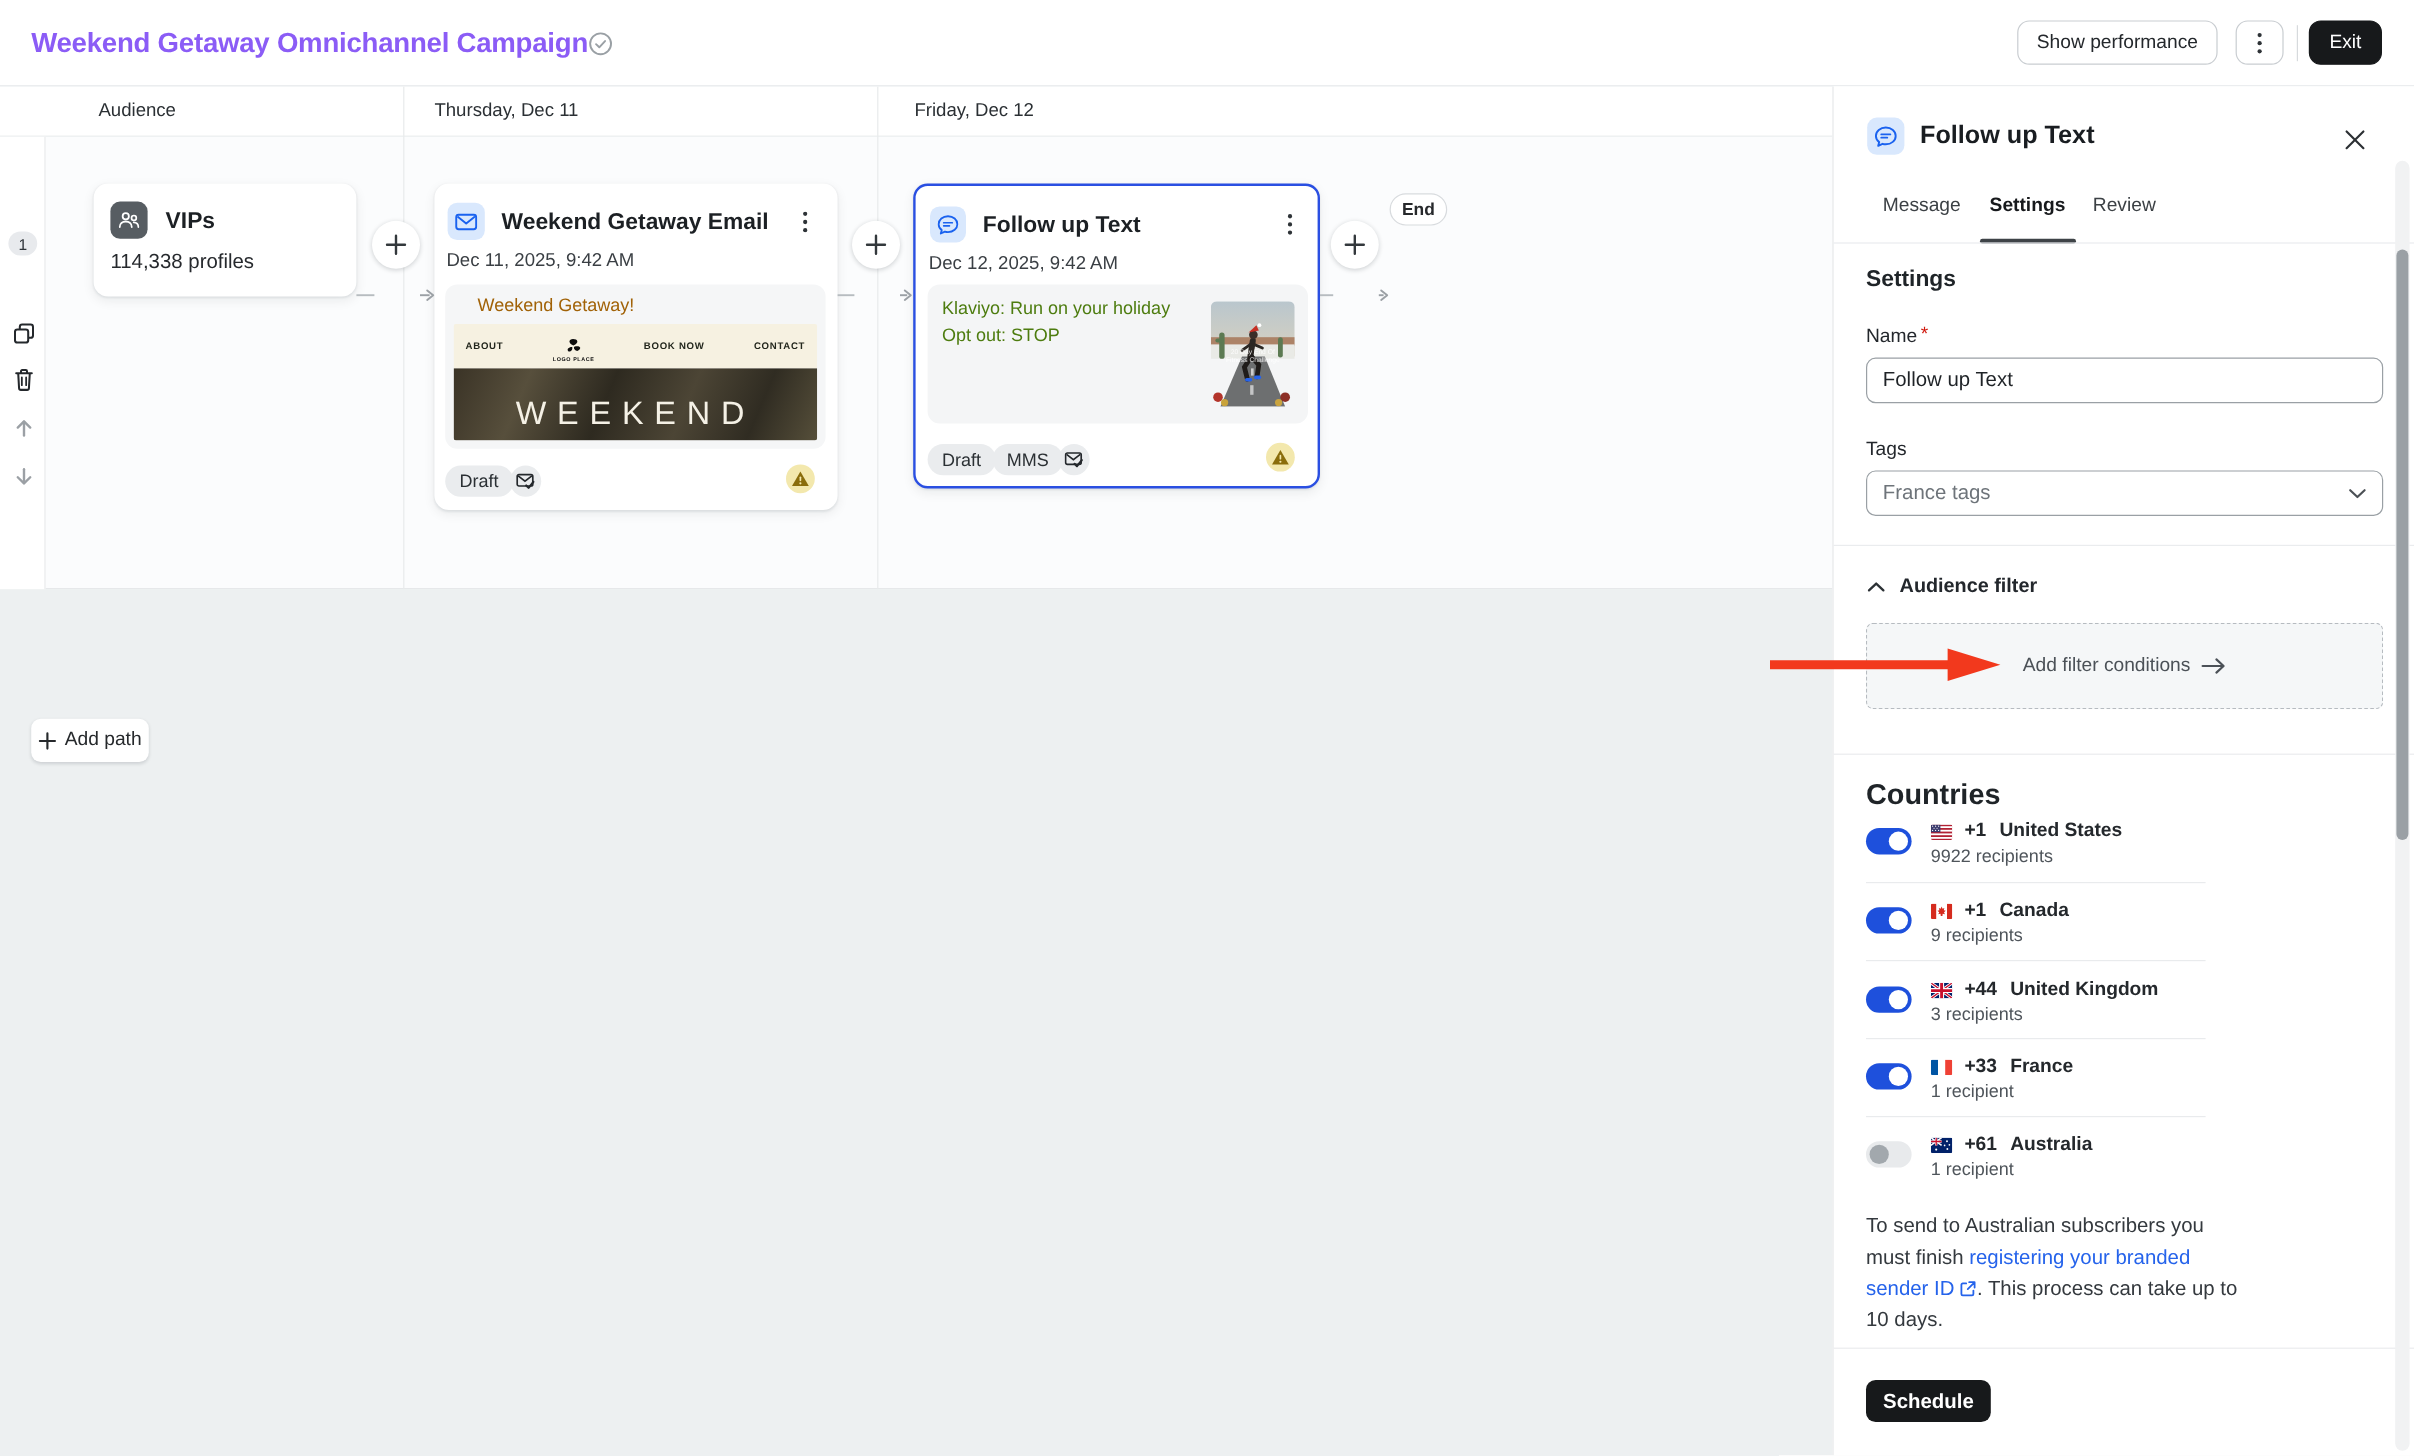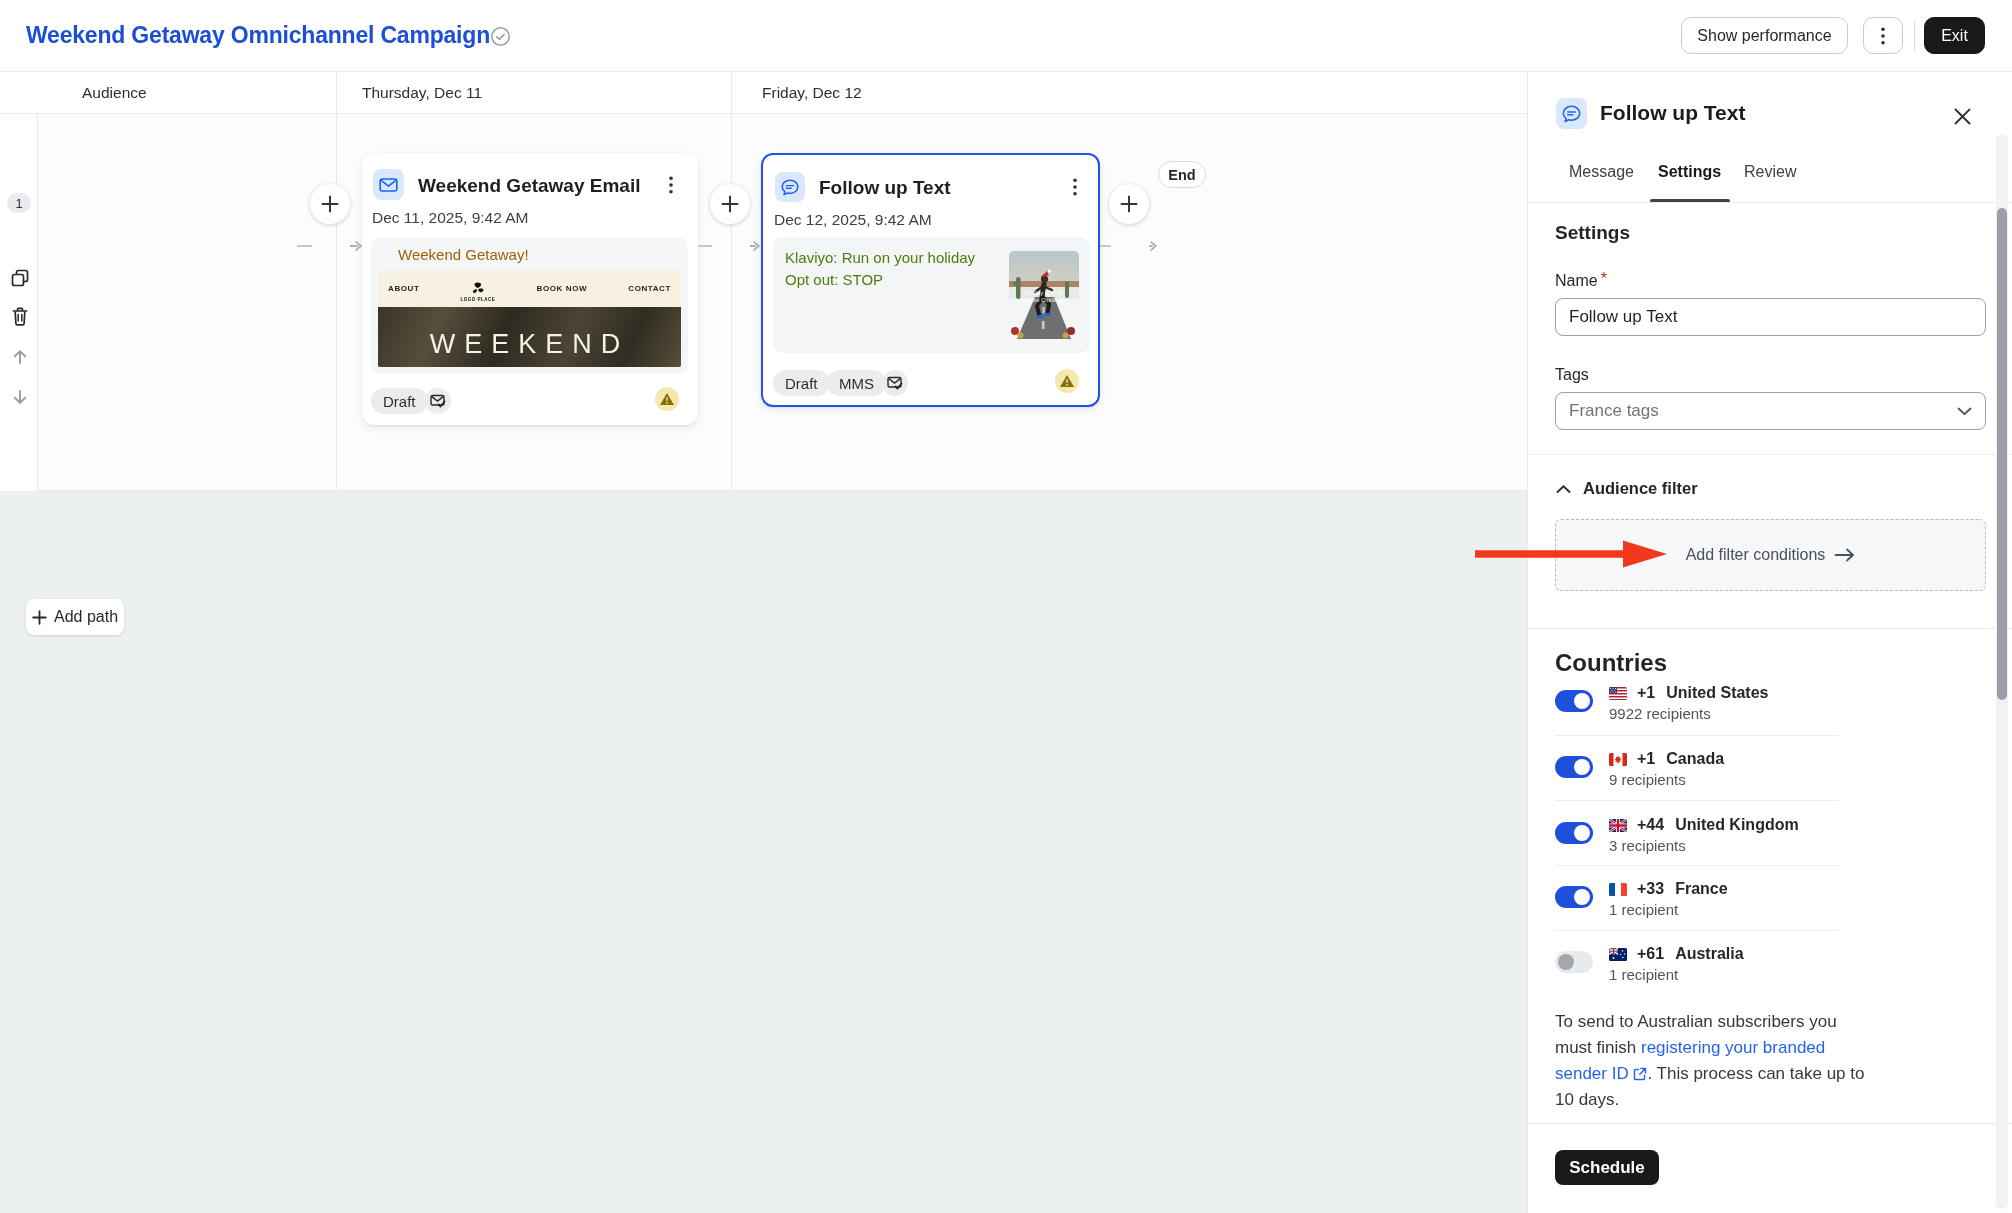--- a/index.html
+++ b/index.html
@@ -3,21 +3,21 @@
 <meta charset="utf-8">
 <style>
   * { margin:0; padding:0; box-sizing:border-box; }
   html,body { background:#fff; }
   body { font-family:"Liberation Sans", sans-serif; color:#1f2327; }
   .app { position:relative; width:2012px; height:1213px; overflow:hidden; background:#fff; }
   .abs { position:absolute; }
 
   
   .topbar { position:absolute; left:0; top:0; width:2012px; height:72px; background:#fff; border-bottom:1px solid #e7e9eb; z-index:5; }
-  .page-title { position:absolute; left:26px; top:22px; font-size:23px; font-weight:700; color:#1d4ed8; letter-spacing:-0.2px; }
+  .page-title { position:absolute; left:26px; top:22px; font-size:23px; font-weight:700; color:#8b5cf6; letter-spacing:-0.2px; }
   .btn { display:flex; align-items:center; justify-content:center; border-radius:10px; font-size:16px; cursor:pointer; }
   .btn.outline { background:#fff; border:1px solid #c9cdd1; color:#24282c; }
   .btn.dark { background:#17191b; color:#fff; border:1px solid #17191b; }
 
   
   .canvas { position:absolute; left:0; top:72px; width:1527px; height:1141px; background:#edf0f1; }
   .colband { position:absolute; left:0; top:0; width:1527px; height:42px; background:#fff; border-bottom:1px solid #e8eaec; }
   .collabel { position:absolute; top:12px; font-size:15.5px; color:#2b3034; }
   .lane { position:absolute; left:0; top:42px; width:1527px; height:377px; background:#fbfcfd; border-bottom:1px solid #e6e8ea; }
   .vline { position:absolute; width:1px; background:#e8eaec; }
@@ -178,20 +178,32 @@
       <path d="M350 132 H358" stroke="#9ba0a5" stroke-width="1.6"></path>
       <polyline points="356,128 361,132 356,136" fill="none" stroke="#9ba0a5" stroke-width="1.6" stroke-linecap="round" stroke-linejoin="round"></polyline>
       <path d="M698 132 H712" stroke="#b7bcc0" stroke-width="1.6"></path>
       <path d="M750 132 H756" stroke="#9ba0a5" stroke-width="1.6"></path>
       <polyline points="754,128 759,132 754,136" fill="none" stroke="#9ba0a5" stroke-width="1.6" stroke-linecap="round" stroke-linejoin="round"></polyline>
       <path d="M1100 132 H1111" stroke="#b7bcc0" stroke-width="1.6"></path>
       <path d="M1149 132 H1153" stroke="#9ba0a5" stroke-width="1.6"></path>
       <polyline points="1151,128 1156,132 1151,136" fill="none" stroke="#9ba0a5" stroke-width="1.6" stroke-linecap="round" stroke-linejoin="round"></polyline>
     </svg>
 
+    <div class="card" style="left:78px; top:81px; width:219px; height:94px;">
+      <div class="tile slate" style="left:14px; top:15px;">
+        <svg width="19" height="15" viewBox="0 0 19 15">
+            <circle cx="6.8" cy="4.2" r="2.6" fill="none" stroke="#fff" stroke-width="1.5"></circle>
+            <path d="M1.8 13.2c0-2.8 2.2-4.6 5-4.6s5 1.8 5 4.6" fill="none" stroke="#fff" stroke-width="1.5" stroke-linecap="round"></path>
+            <circle cx="13.6" cy="5.6" r="2" fill="none" stroke="#fff" stroke-width="1.4"></circle>
+            <path d="M13.4 9.3c2.3.1 3.9 1.6 3.9 3.9" fill="none" stroke="#fff" stroke-width="1.4" stroke-linecap="round"></path>
+          </svg>
+      </div>
+      <div class="card-title" style="left:60px; top:21px;">VIPs</div>
+      <div class="abs" style="left:14px; top:55px; font-size:17px; color:#26292d;">114,338 profiles</div>
+    </div>
 
     <div class="plus-btn" style="left:310px; top:112px;">
       <span>
         <svg width="18" height="18" viewBox="0 0 18 18">
             <path d="M9 1.5V16.5 M1.5 9H16.5" stroke="#33383c" stroke-width="2" stroke-linecap="round"></path>
           </svg>
       </span>
     </div>
 
     <div class="card" style="left:362px; top:81px; width:336px; height:272px;">

